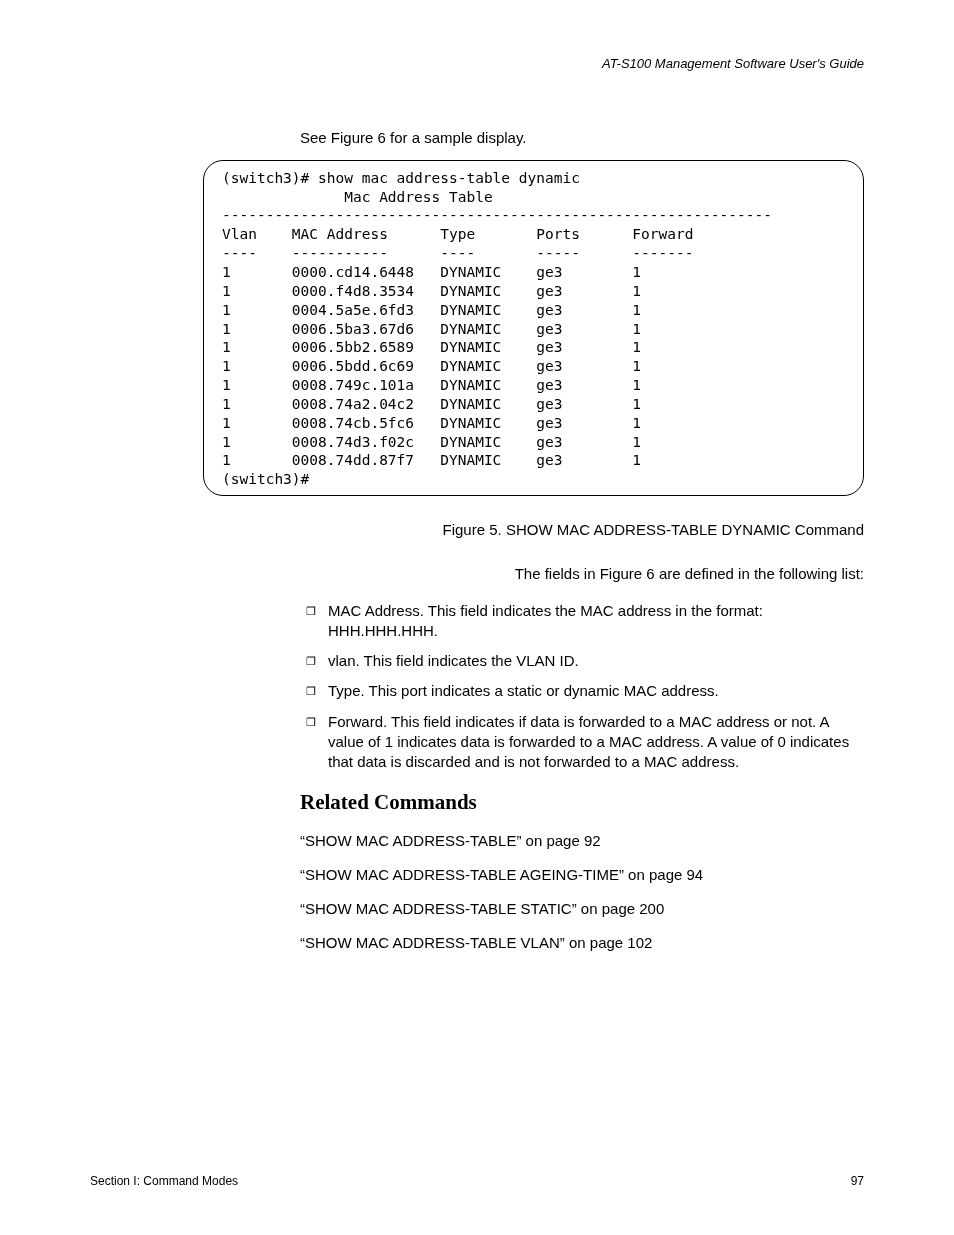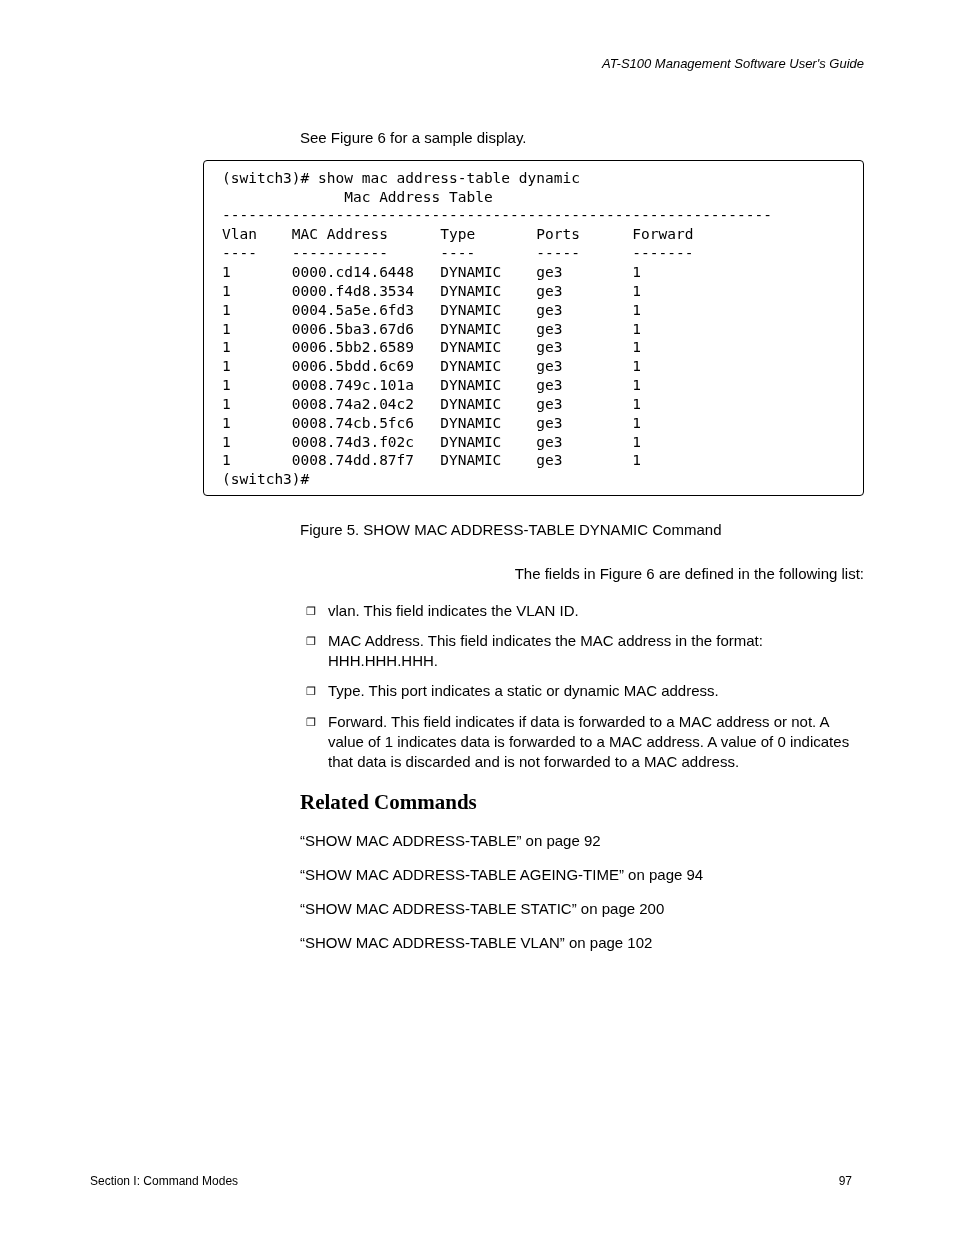--- a/index.html
+++ b/index.html
@@ -27,34 +27,34 @@
   .content-indent {
     margin-left: 210px;
     margin-top: 12px;
   }
   .intro-para {
     margin-bottom: 12px;
   }
   .terminal {
     margin-left: 113px;
     border: 1px solid #000;
-    border-radius: 4px;
+    border-radius: 20px;
     padding: 8px 18px 6px 18px;
     font-family: "Lucida Console", Consolas, monospace;
     font-size: 14.5px;
     line-height: 1.30;
     white-space: pre;
     box-sizing: border-box;
   }
   .figcap {
     margin-left: 210px;
     margin-top: 24px;
     margin-right: 0;
     margin-bottom: 24px;
-    text-align: left;
+    text-align: right;
   }
   .body-para {
     margin: 0 0 16px 0;
     text-align: right;
   }
   ul.bullets {
     list-style: none;
     margin: 0 0 16px 0;
     padding: 0;
   }
@@ -76,21 +76,21 @@
     font-weight: bold;
     font-size: 21px;
     margin: 10px 0 14px 0;
   }
   .ref {
     margin: 0 0 14px 0;
   }
   .footer {
     position: absolute;
     left: 90px;
-    right: 102px;
+    right: 90px;
     bottom: 46px;
     font-size: 12px;
     display: flex;
     justify-content: space-between;
   }
 </style>
 </head>
 <body>
 
 <div class="page">
@@ -125,22 +125,22 @@
     <span>Figure 5. SHOW MAC ADDRESS-TABLE DYNAMIC Command</span>
   </div>
 
   <div class="content-indent">
 
     <p class="body-para">
       <span>The fields in Figure 6 are defined in the following list:</span>
     </p>
 
     <ul class="bullets">
+      <li><span>MAC Address. This field indicates the MAC address in the format: HHH.HHH.HHH.</span></li>
       <li><span>vlan. This field indicates the VLAN ID.</span></li>
-      <li><span>MAC Address. This field indicates the MAC address in the format: HHH.HHH.HHH.</span></li>
       <li><span>Type. This port indicates a static or dynamic MAC address.</span></li>
       <li><span>Forward. This field indicates if data is forwarded to a MAC address or not. A value of 1 indicates data is forwarded to a MAC address. A value of 0 indicates that data is discarded and is not forwarded to a MAC address.</span></li>
     </ul>
 
     <div class="subhead">
       <span>Related Commands</span>
     </div>
 
     <p class="ref"><span>“SHOW MAC ADDRESS-TABLE” on page 92</span></p>
     <p class="ref"><span>“SHOW MAC ADDRESS-TABLE AGEING-TIME” on page 94</span></p>

